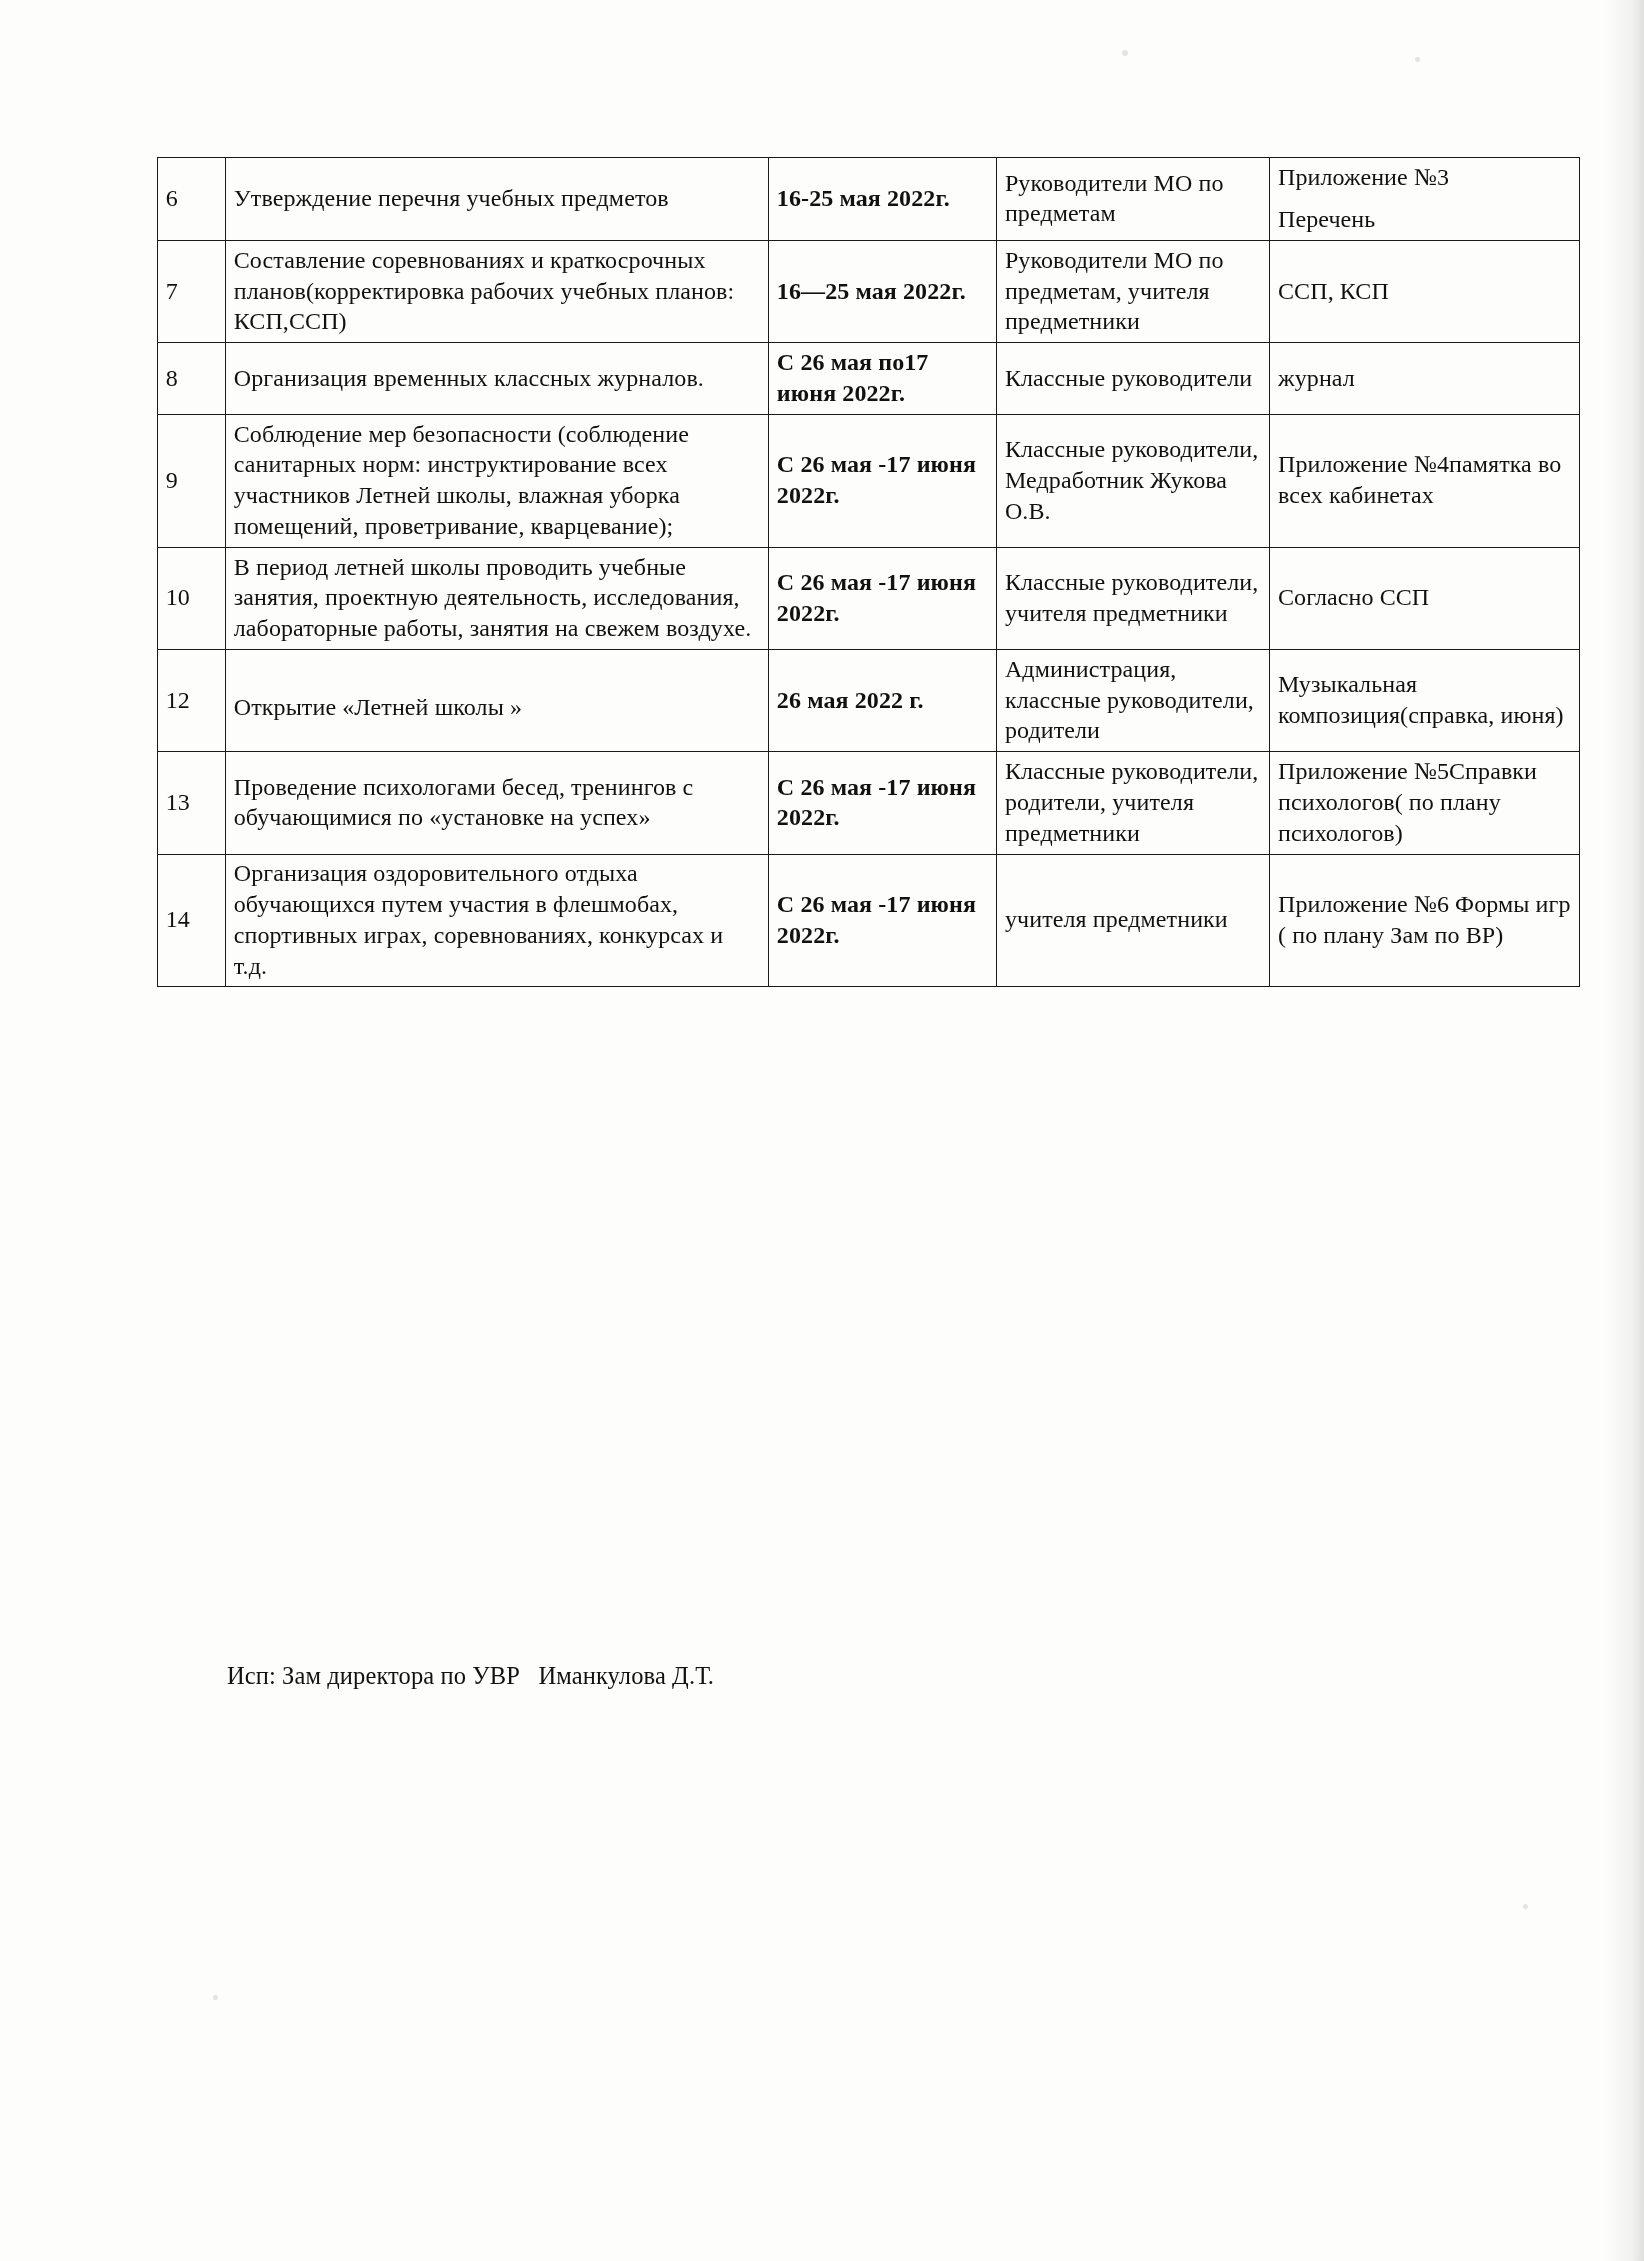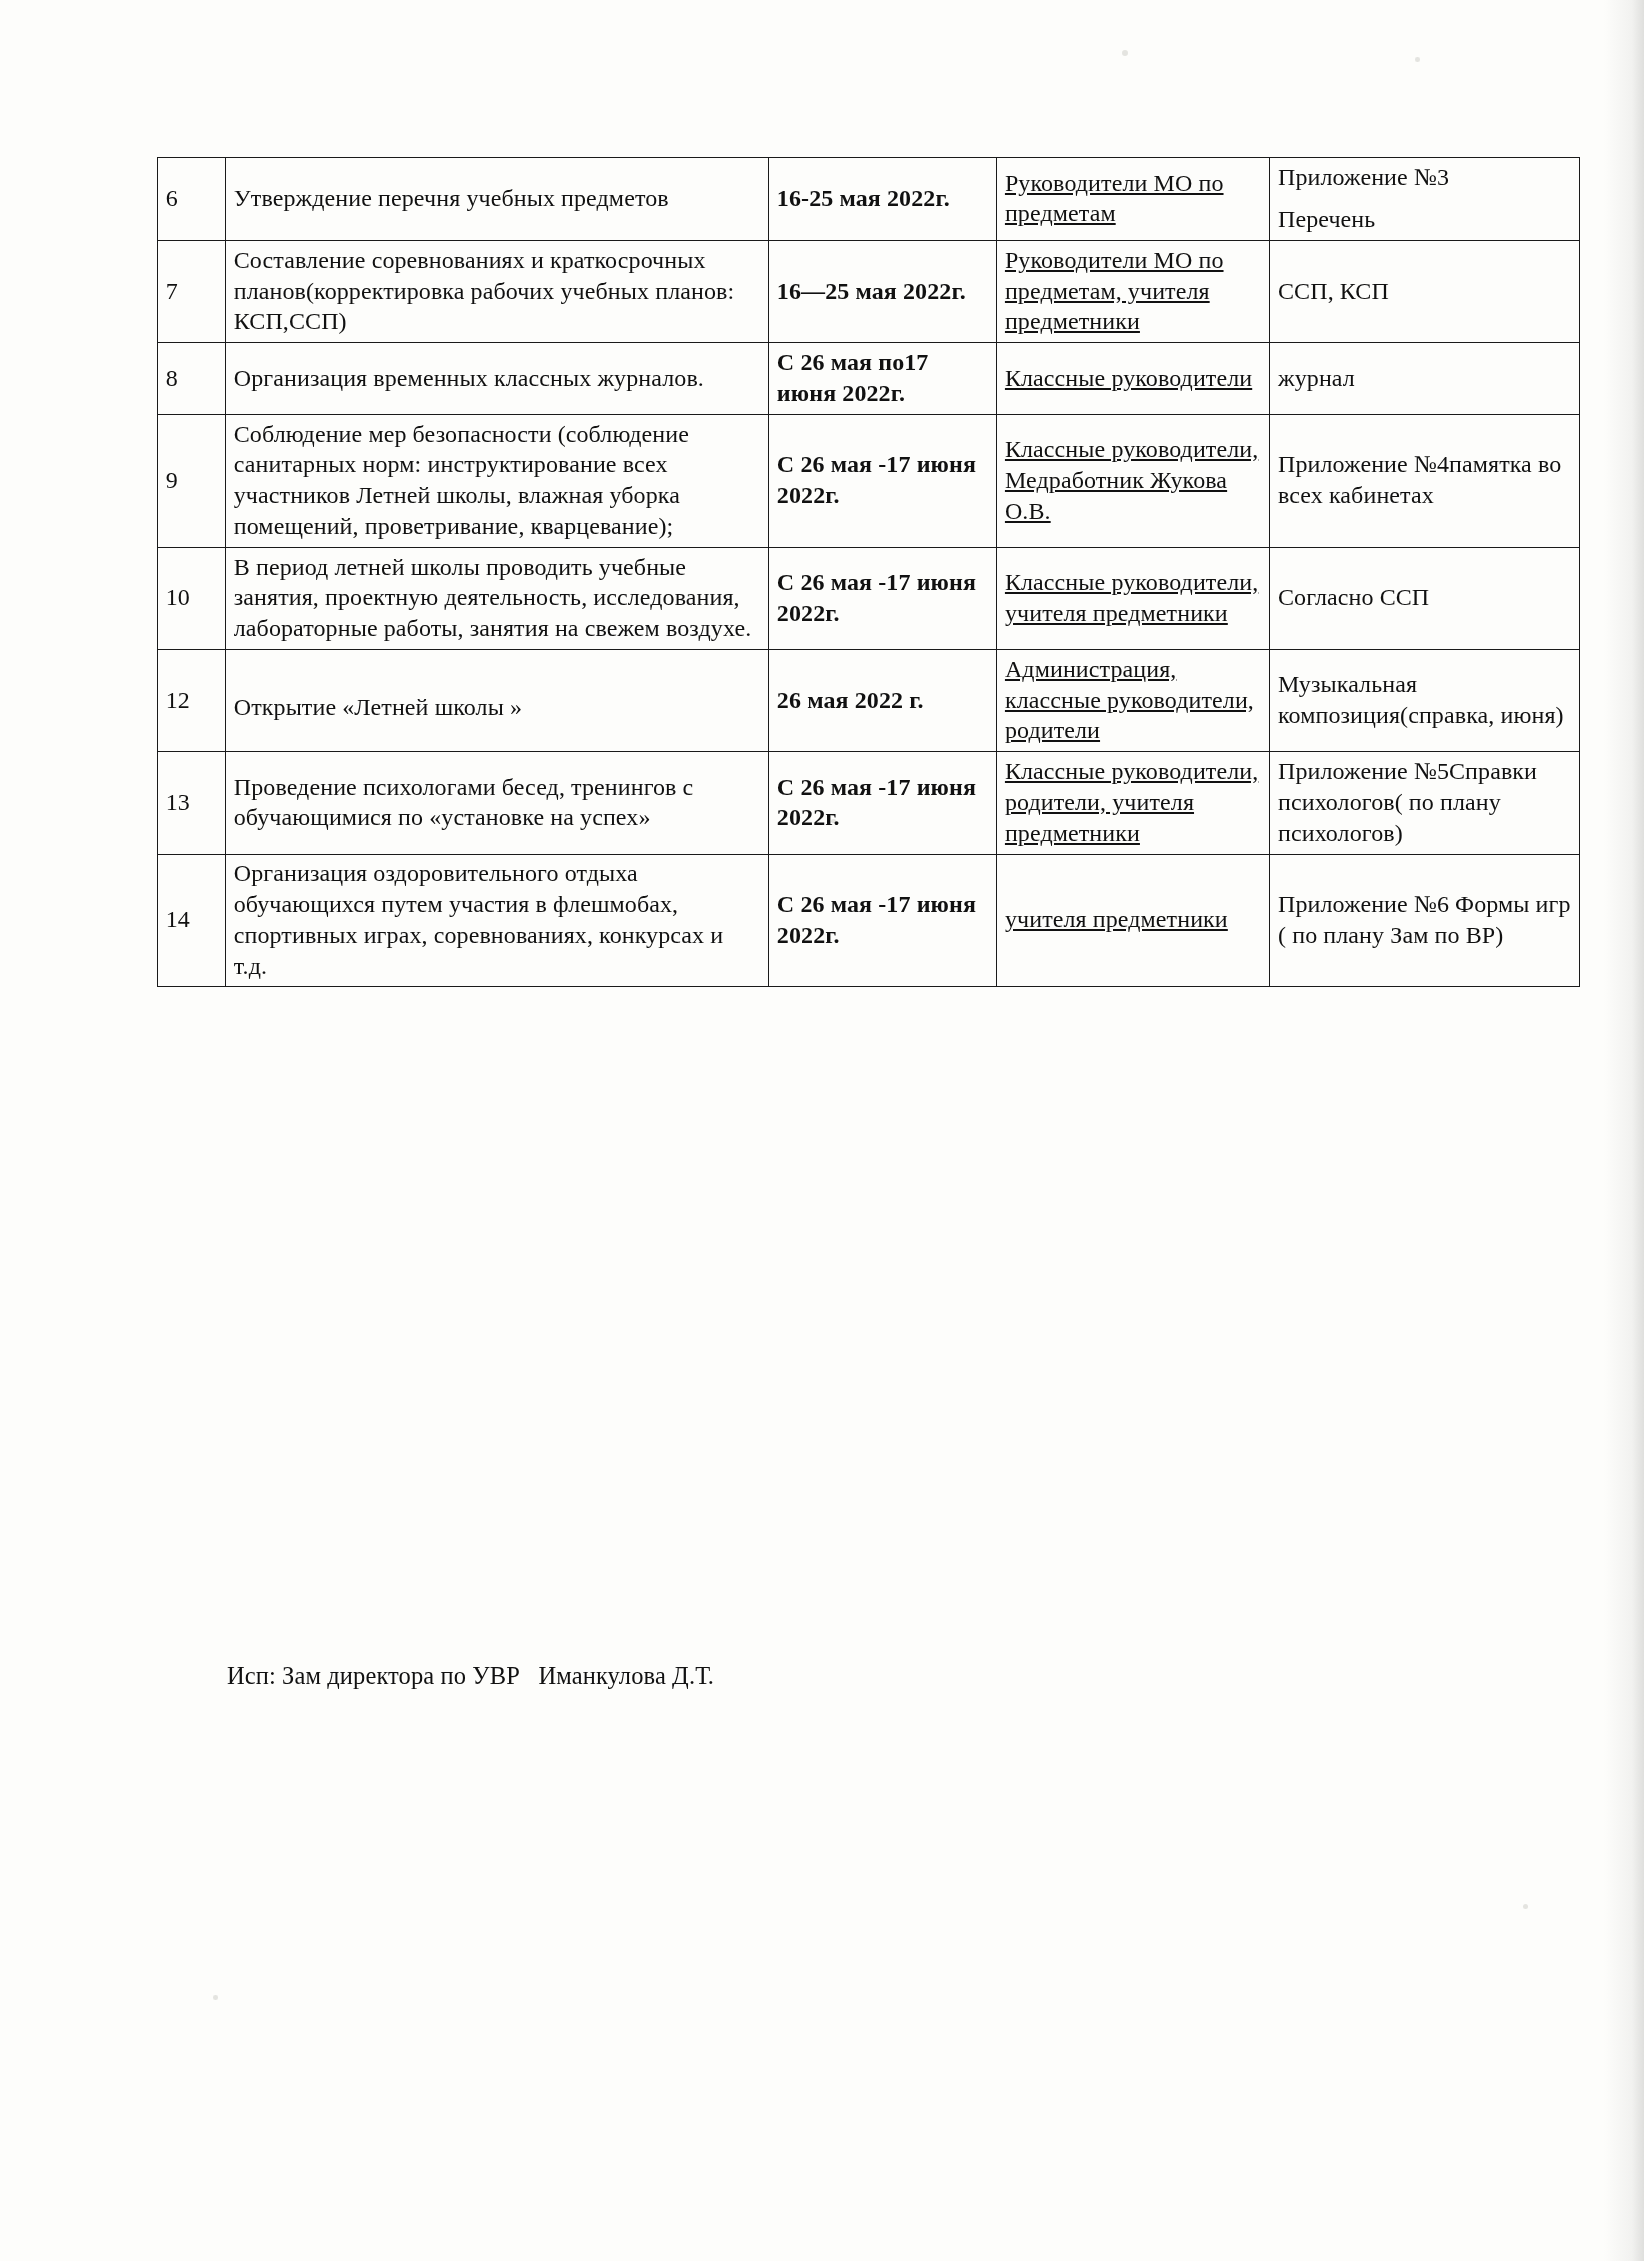--- a/index.html
+++ b/index.html
@@ -57,21 +57,20 @@
   }
   td.col-task {
     width: 528px;
   }
   td.col-date {
     width: 213px;
     font-weight: bold;
   }
   td.col-resp {
     width: 258px;
-    text-decoration: underline;
   }
   td.col-result {
     width: 295px;
   }
   .vtop { vertical-align: top; }
   .vmid { vertical-align: middle; }
   .indent { padding-left: 15.5px; }
   .spaced-line { display: block; }
   .gap-line { display: block; height: 11.6px; }
   .footer-note {

